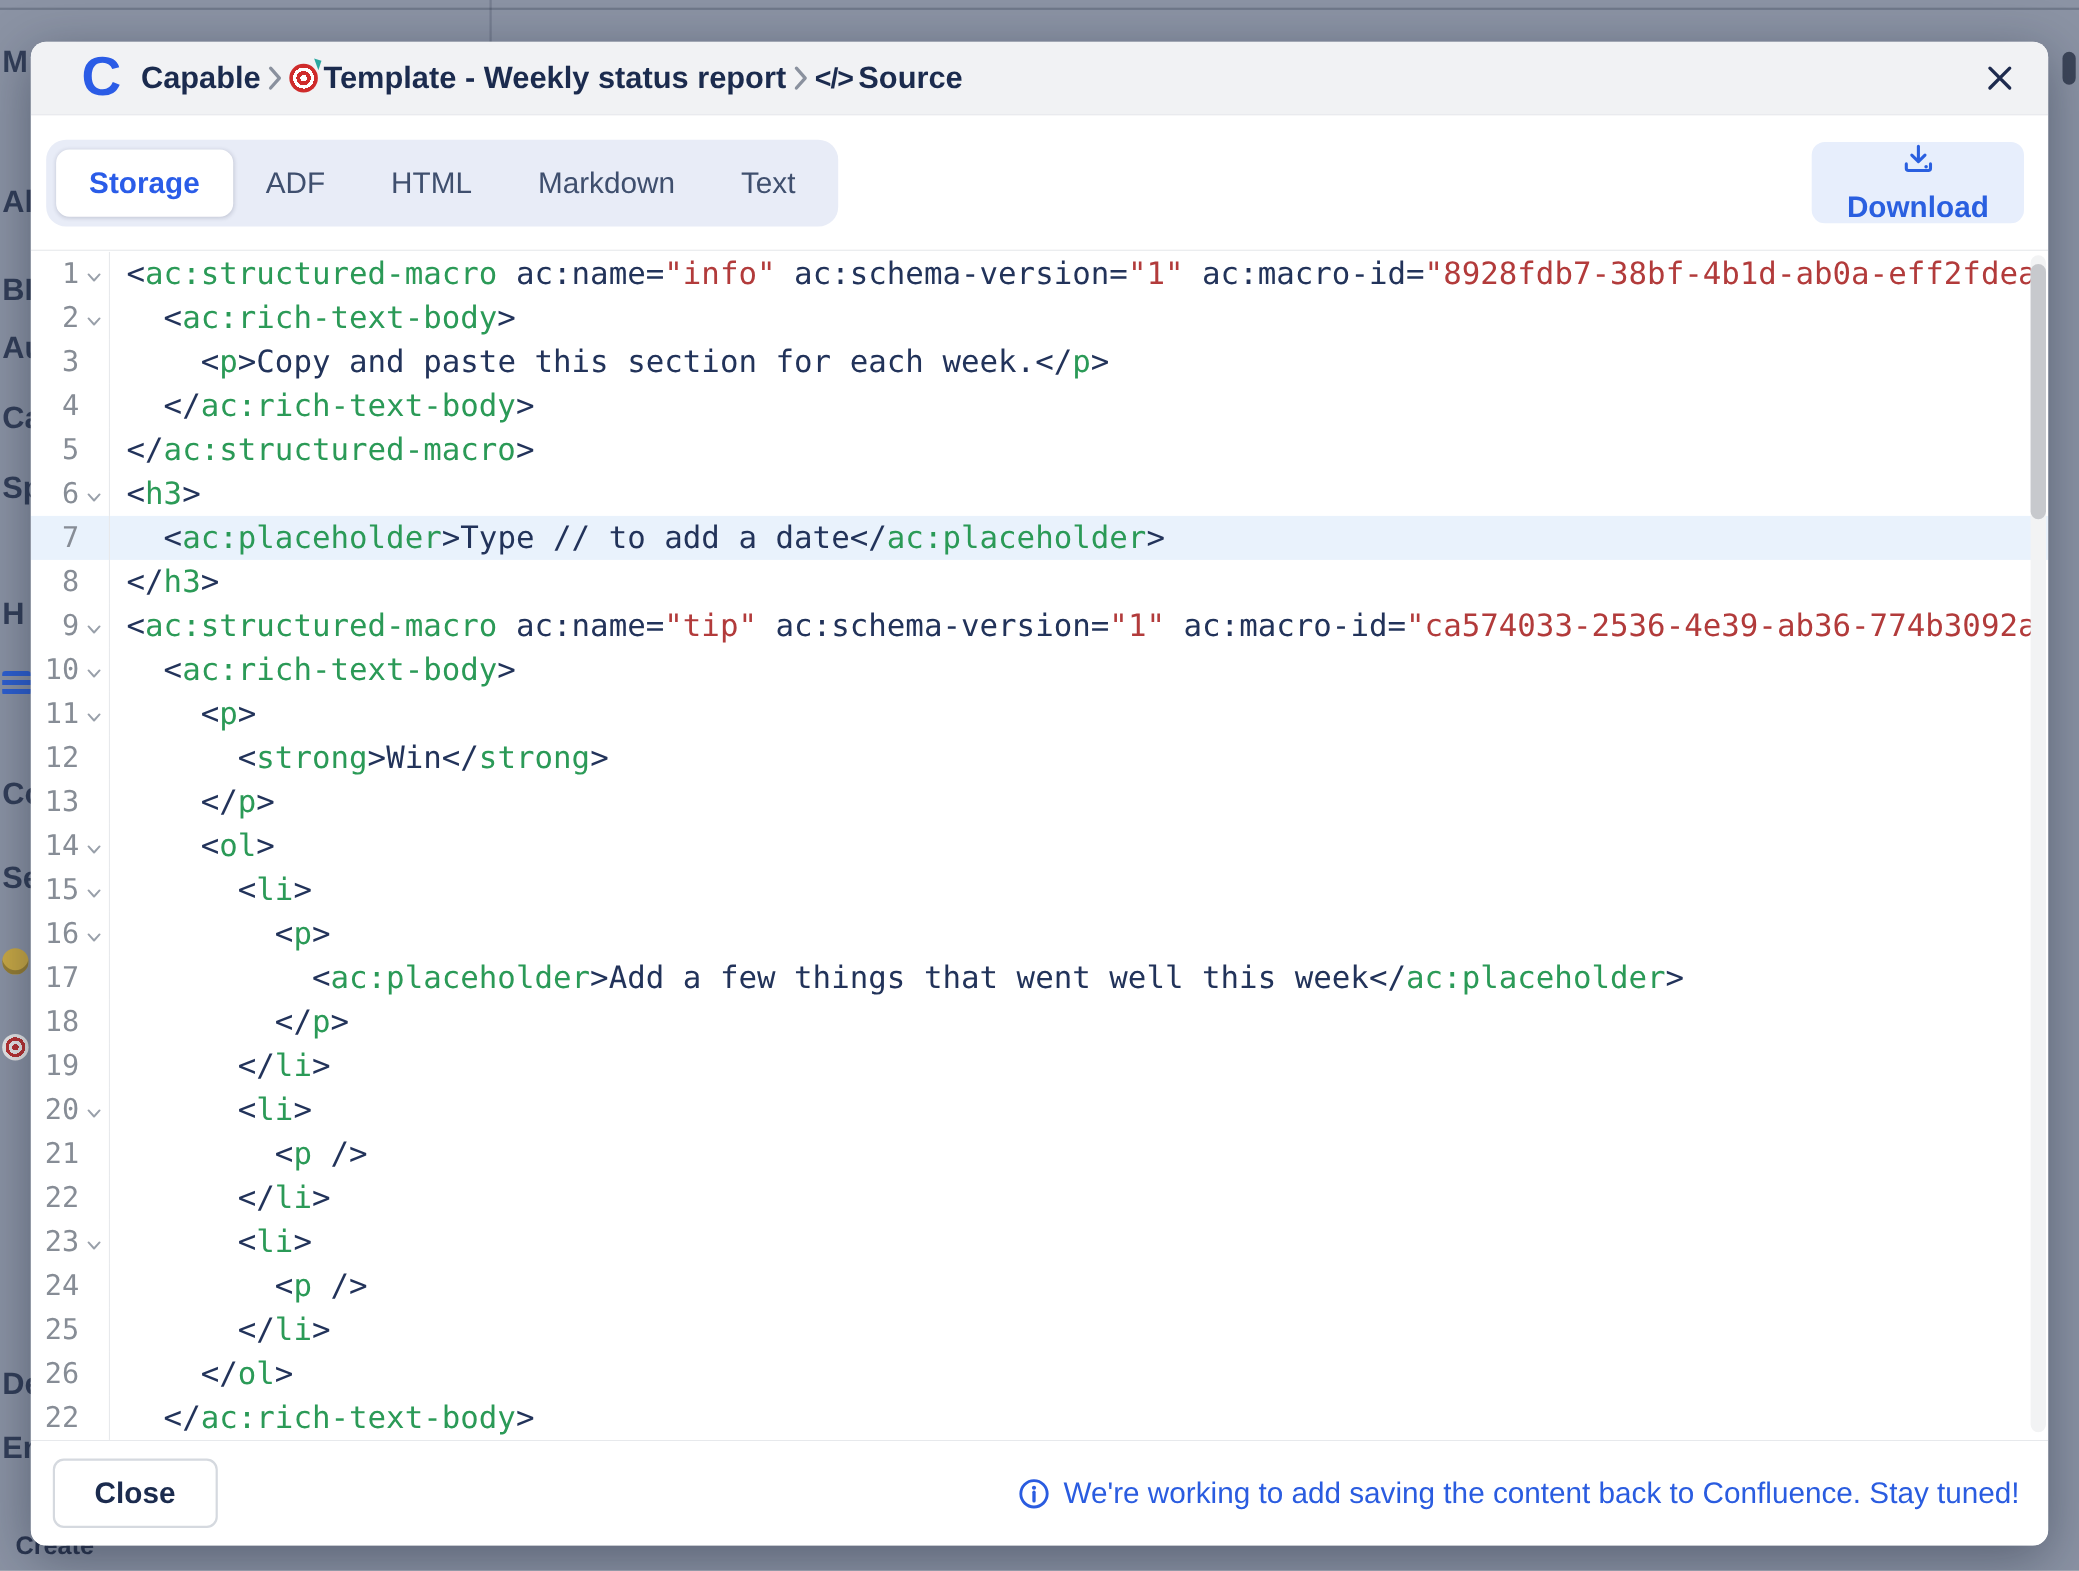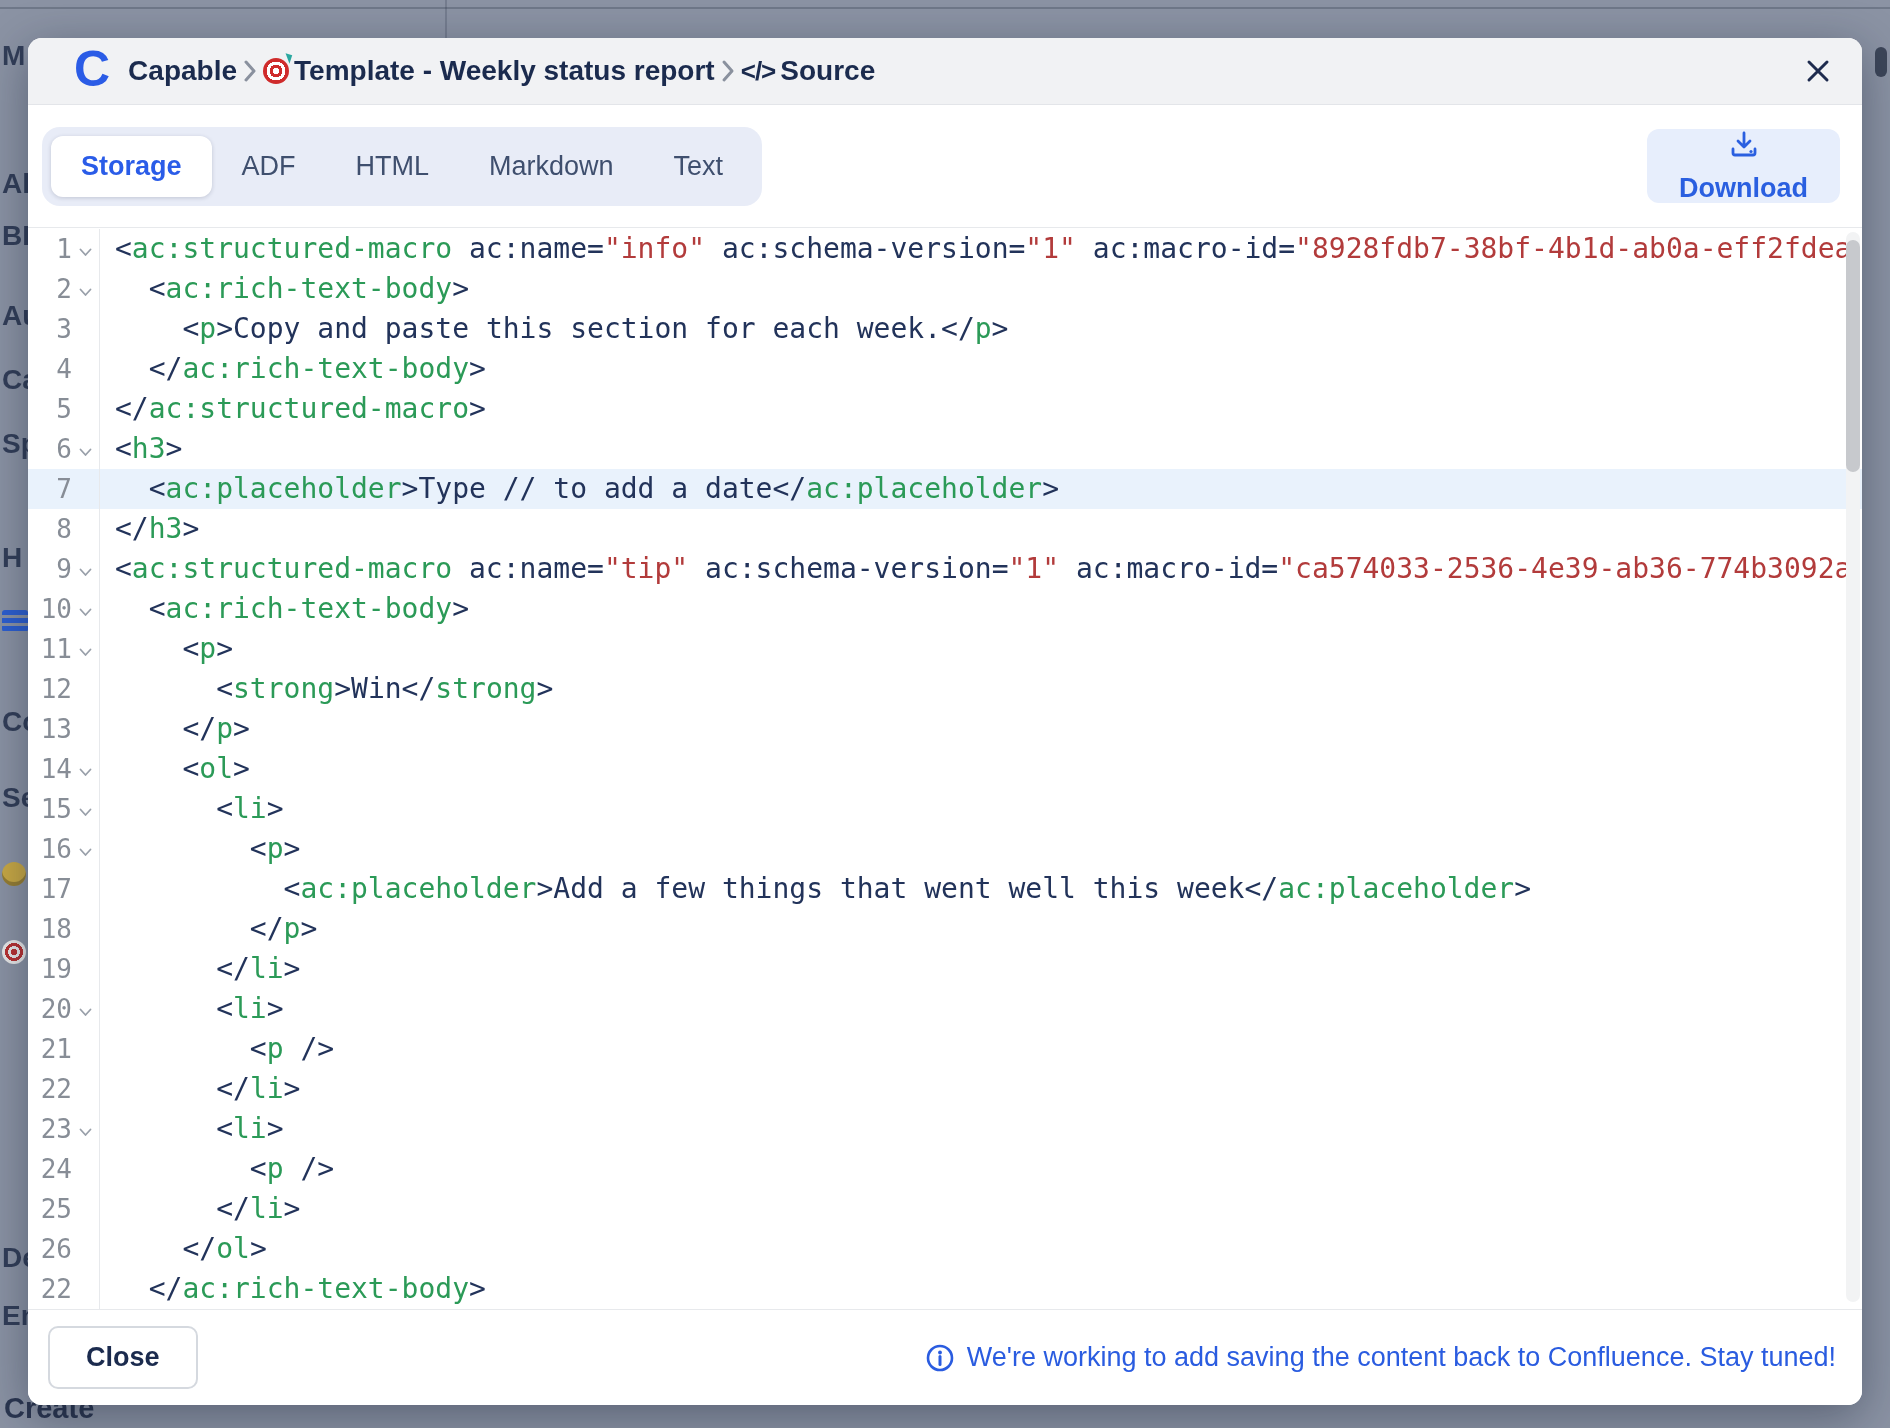--- a/index.html
+++ b/index.html
@@ -7,21 +7,21 @@
     width:1890px;height:1428px;overflow:hidden;position:relative;
     background:#8b93a4;
     font-family:"Liberation Sans", sans-serif;
     -webkit-font-smoothing:antialiased;
   }
   
   .bg-topline{position:absolute;left:0;top:7px;width:100%;height:2px;background:rgba(40,50,70,.28);}
   .bg-vline{position:absolute;left:445px;top:0;width:2px;height:38px;background:rgba(40,50,70,.22);}
   .bg-sidebar{position:absolute;left:0;top:0;width:30px;height:1428px;}
   .bgfrag{position:absolute;left:2px;font-size:28px;font-weight:700;color:rgba(26,38,66,.78);white-space:nowrap;}
-  .bg-create{position:absolute;left:4px;font-size:29px;font-weight:600;color:rgba(26,38,66,.85);}
+  .bg-create{position:absolute;left:14px;font-size:23px;font-weight:600;color:rgba(26,38,66,.85);}
   .bgicon{position:absolute;left:2px;}
   .bgicon.flag-blue{width:26px;height:22px;border-radius:3px;
     background:repeating-linear-gradient(180deg,#2d5fd0 0 5px,#8b93a4 5px 8px);}
   .bgicon.emoji-yellow{width:24px;height:24px;border-radius:50%;background:#c9a944;
     box-shadow:inset 0 -4px 0 rgba(0,0,0,.25);}
   .bgicon.target-red{width:24px;height:24px;border-radius:50%;
     background:radial-gradient(circle,#b83232 0 3px,#e8e8e8 3px 6px,#b83232 6px 9px,#e8e8e8 9px 12px);}
   .page-scroll{position:absolute;right:3px;top:47px;width:12px;height:30px;border-radius:6px;background:#3d4659;}
 
   
@@ -81,21 +81,21 @@
 </style>
 </head>
 <body>
 
 <div class="bg-topline"></div>
 <div class="bg-vline"></div>
 <div class="bg-sidebar">
   <span class="bg-create" style="top:1392px;position:absolute;">Create</span>
 <span class="bgfrag" style="top: 40px;">M</span>
     <span class="bgfrag" style="top: 168px;">Al</span>
-    <span class="bgfrag" style="top: 220px;">BI</span>
+    <span class="bgfrag" style="top: 248px;">BI</span>
     <span class="bgfrag" style="top: 300px;">Au</span>
     <span class="bgfrag" style="top: 364px;">Ca</span>
     <span class="bgfrag" style="top: 428px;">Sp</span>
     <span class="bgfrag" style="top: 542px;">H</span>
     <span class="bgfrag" style="top: 706px;">Co</span>
     <span class="bgfrag" style="top: 782px;">Se</span>
     <span class="bgfrag" style="top: 1242px;">De</span>
     <span class="bgfrag" style="top: 1300px;">En</span>
     <div class="bgicon flag-blue" style="top: 610px;"></div>
     <div class="bgicon emoji-yellow" style="top: 862px;"></div>

